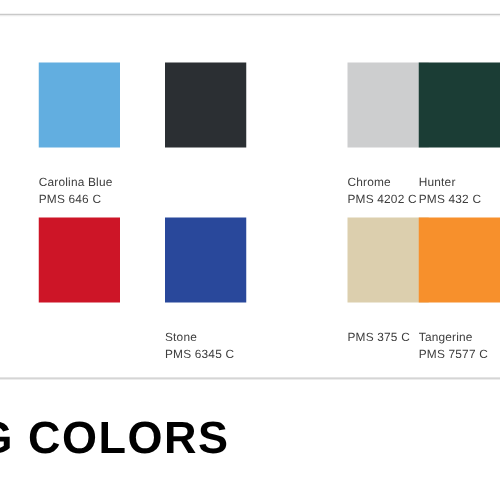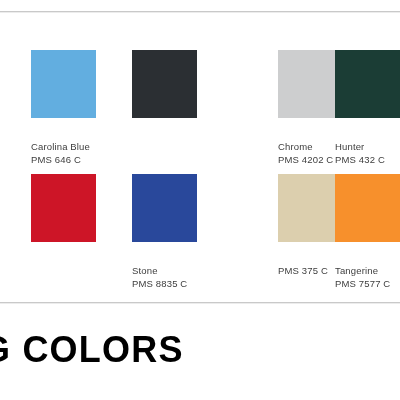--- a/index.html
+++ b/index.html
@@ -150,21 +150,21 @@
       <div class="swatch-cell col-0">
         <span class="swatch-chip" style="background-color: rgb(205, 21, 39);"></span>
         <div class="swatch-text">
         </div>
       </div>
 
       <div class="swatch-cell col-1">
         <span class="swatch-chip" style="background-color: rgb(41, 72, 155);"></span>
         <div class="swatch-text">
           <span class="swatch-name">Stone</span>
-          <span class="swatch-pms">PMS 8835 C</span>
+          <span class="swatch-pms">PMS 6345 C</span>
         </div>
       </div>
 
       <div class="swatch-cell col-2">
         <span class="swatch-chip" style="background-color: rgb(220, 207, 174);"></span>
         <div class="swatch-text">
           <span class="swatch-pms">PMS 375 C</span>
         </div>
       </div>
 

